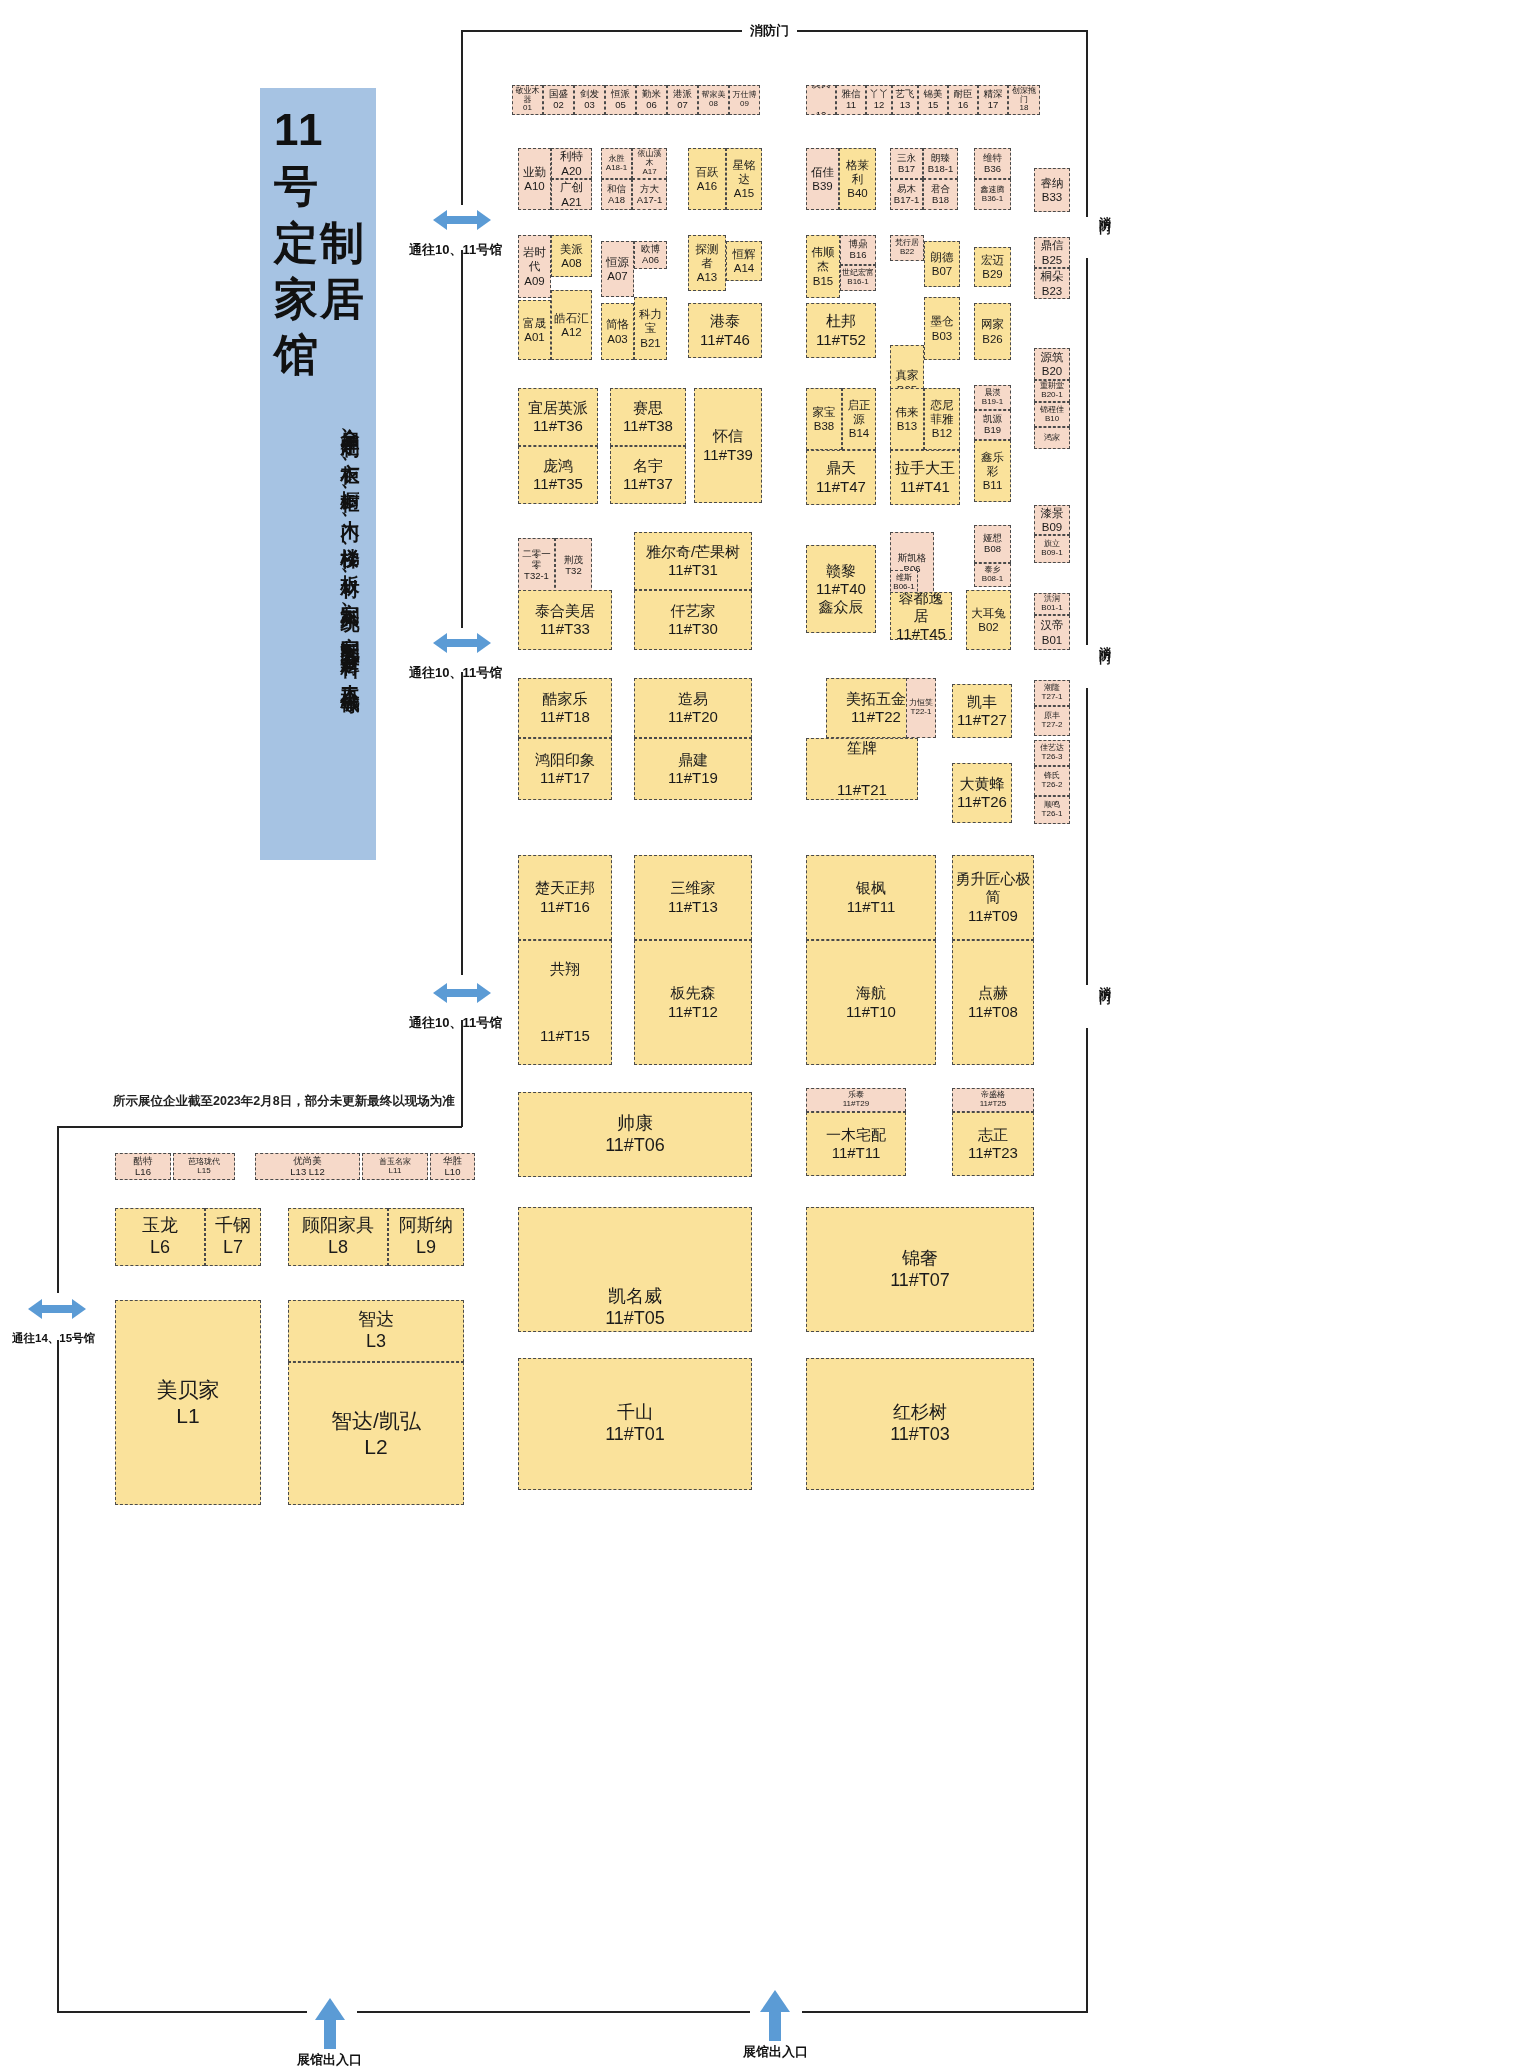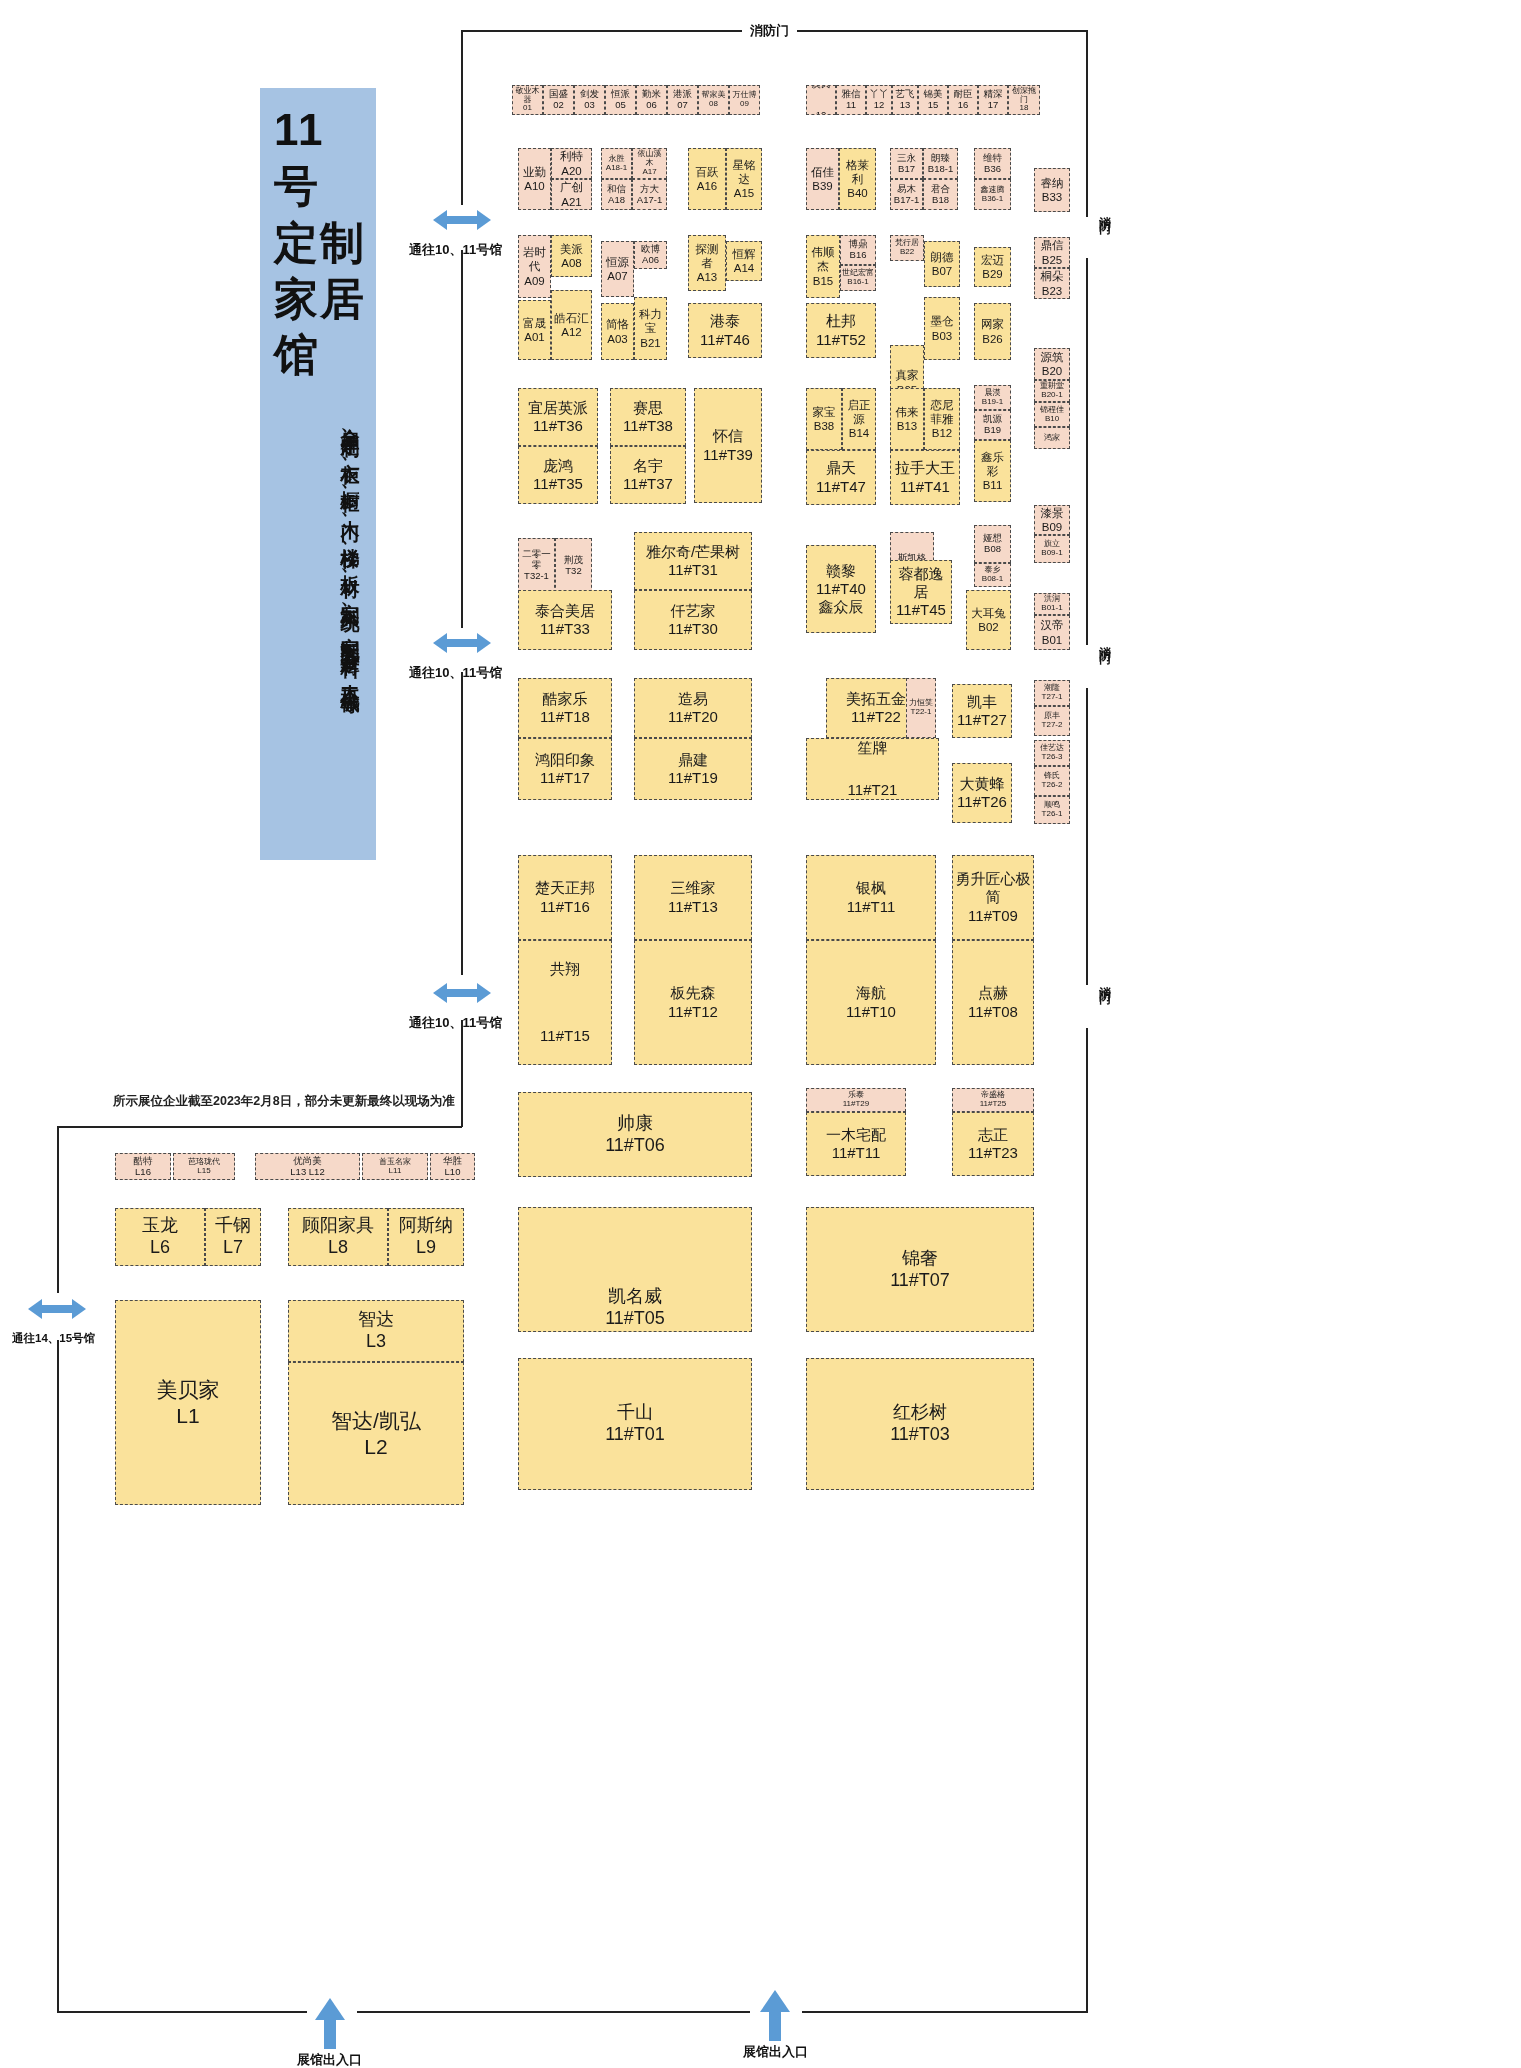--- a/index.html
+++ b/index.html
@@ -483,21 +483,21 @@
         <span class="booth-code">B01</span>
       </div>
       <div class="booth t-y s-l" style="left: 518px; top: 590px; width: 94px; height: 60px;">
         <span class="booth-name">泰合美居</span>
         <span class="booth-code">11#T33</span>
       </div>
       <div class="booth t-y s-l" style="left: 634px; top: 590px; width: 118px; height: 60px;">
         <span class="booth-name">仟艺家</span>
         <span class="booth-code">11#T30</span>
       </div>
-      <div class="booth t-y s-l" style="left: 890px; top: 560px; width: 62px; height: 64px;">
+      <div class="booth t-y s-l" style="left: 890px; top: 592px; width: 62px; height: 48px;">
         <span class="booth-name">蓉都逸居</span>
         <span class="booth-code">11#T45</span>
       </div>
       <div class="booth t-y s-m" style="left: 966px; top: 590px; width: 45px; height: 60px;">
         <span class="booth-name">大耳兔</span>
         <span class="booth-code">B02</span>
       </div>
       <div class="booth t-y s-l" style="left: 518px; top: 678px; width: 94px; height: 60px;">
         <span class="booth-name">酷家乐</span>
         <span class="booth-code">11#T18</span>
@@ -527,21 +527,21 @@
         <span class="booth-code">T27-2</span>
       </div>
       <div class="booth t-y s-l" style="left: 518px; top: 738px; width: 94px; height: 62px;">
         <span class="booth-name">鸿阳印象</span>
         <span class="booth-code">11#T17</span>
       </div>
       <div class="booth t-y s-l" style="left: 634px; top: 738px; width: 118px; height: 62px;">
         <span class="booth-name">鼎建</span>
         <span class="booth-code">11#T19</span>
       </div>
-      <div class="booth t-y s-l" style="left: 806px; top: 738px; width: 133px; height: 62px; gap: 23px;">
+      <div class="booth t-y s-l" style="left: 806px; top: 738px; width: 112px; height: 62px; gap: 23px;">
         <span class="booth-name">笙牌</span>
         <span class="booth-code">11#T21</span>
       </div>
       <div class="booth t-y s-l" style="left: 952px; top: 763px; width: 60px; height: 60px;">
         <span class="booth-name">大黄蜂</span>
         <span class="booth-code">11#T26</span>
       </div>
       <div class="booth t-p s-xs" style="left: 1034px; top: 740px; width: 36px; height: 26px;">
         <span class="booth-name">佳艺达</span>
         <span class="booth-code">T26-3</span>

